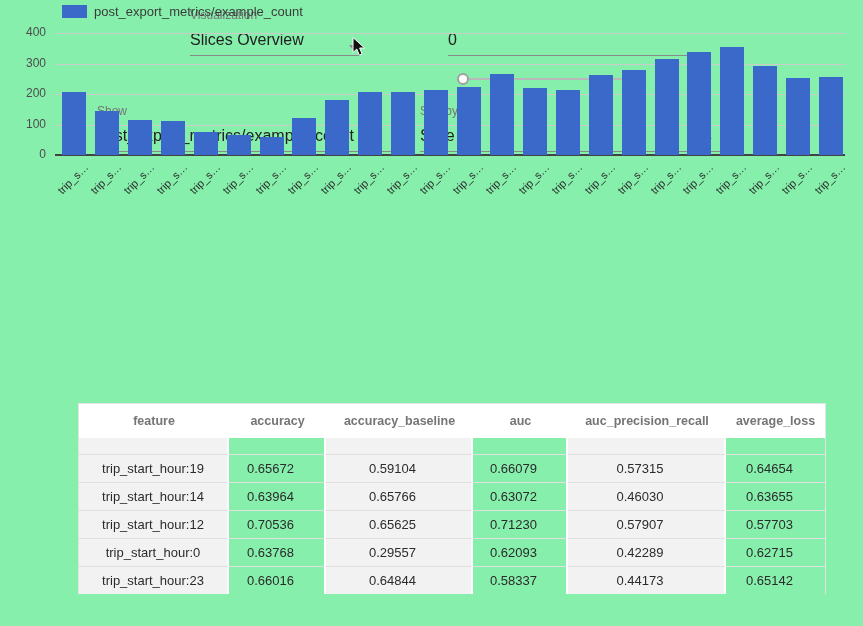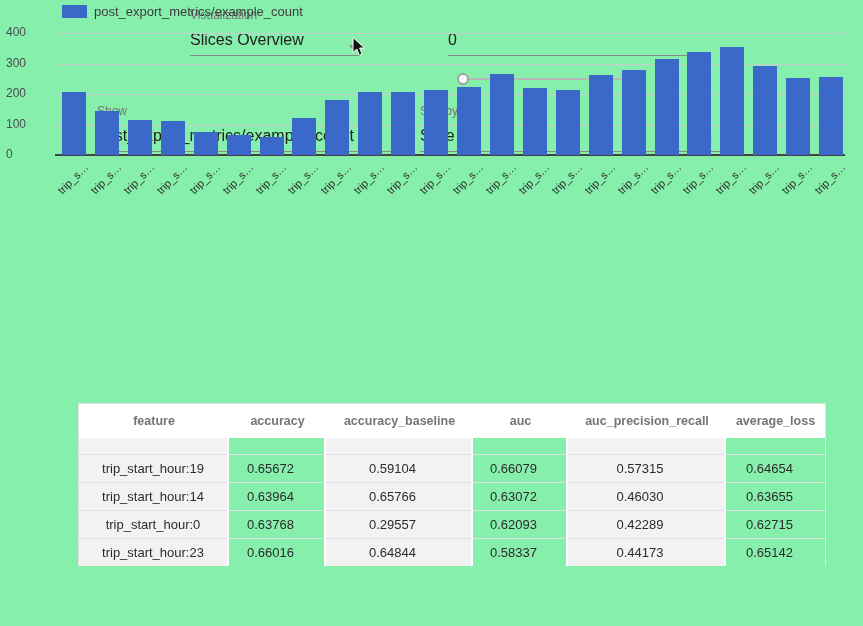--- a/index.html
+++ b/index.html
@@ -21,21 +21,21 @@
                   background:#fdfdfd; border:2px solid #a0a0a0; }
 
   
   .chart { position:absolute; left:0; top:185; width:863px; height:210px; }
   .legend { position:absolute; left:62px; top:4px; display:flex; align-items:center; }
   .legend-swatch { width:25px; height:13px; margin-right:7px; }
   .legend-label { font-size:13px; color:#3c3c3c; }
   .plot { position:absolute; left:55px; top:33px; width:790px; height:122px; }
   .gridline { position:absolute; left:0; width:100%; height:1px; background:#cccccc; }
   .axisline { position:absolute; left:0; width:100%; height:2px; background:#424242; }
-  .ytick { position:absolute; width:40px; left:6px; text-align:left;
+  .ytick { position:absolute; width:40px; left:6px; text-align:right;
            font-size:12px; color:#4d4d4d; }
   .bar { position:absolute; bottom:0; width:24px; }
   .xtick { position:absolute; width:70px; text-align:right; font-size:11px; color:#2b2b2b;
            transform:rotate(-45deg); transform-origin:100% 0%; white-space:nowrap; }
 
   
   .tbl-wrap { position:absolute; left:78px; top:403px; }
   table { border-collapse:separate; border-spacing:0; table-layout:fixed; width:746px;
           border-top:1px solid #e3e3e3; border-left:1px solid #e3e3e3; border-right:1px solid #e3e3e3; }
   th { height:34px; font-size:12.5px; font-weight:bold; color:#757575;
@@ -187,20 +187,28 @@
           </tr>
           <tr class="data-row">
             <td>trip_start_hour:14</td>
             <td>0.63964</td>
             <td>0.65766</td>
             <td>0.63072</td>
             <td>0.46030</td>
             <td>0.63655</td>
           </tr>
           <tr class="data-row">
+            <td>trip_start_hour:12</td>
+            <td>0.70536</td>
+            <td>0.65625</td>
+            <td>0.71230</td>
+            <td>0.57907</td>
+            <td>0.57703</td>
+          </tr>
+          <tr class="data-row">
             <td>trip_start_hour:0</td>
             <td>0.63768</td>
             <td>0.29557</td>
             <td>0.62093</td>
             <td>0.42289</td>
             <td>0.62715</td>
           </tr>
           <tr class="data-row">
             <td>trip_start_hour:23</td>
             <td>0.66016</td>

